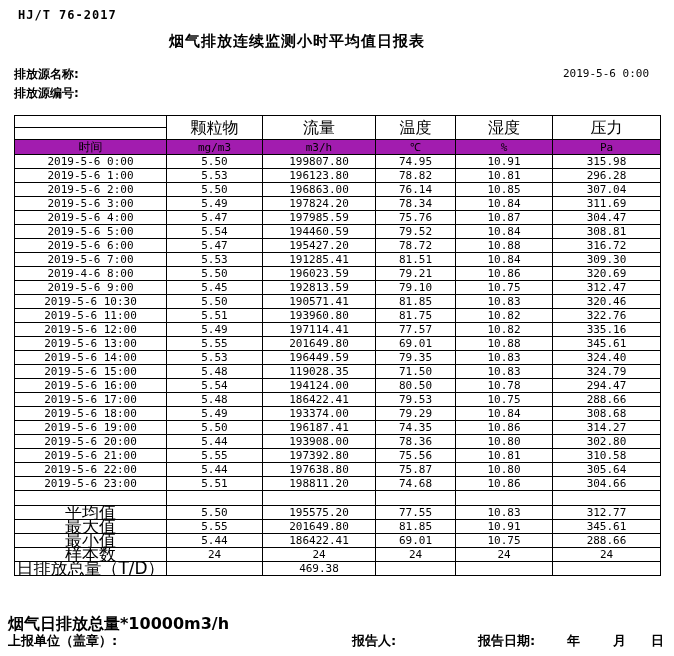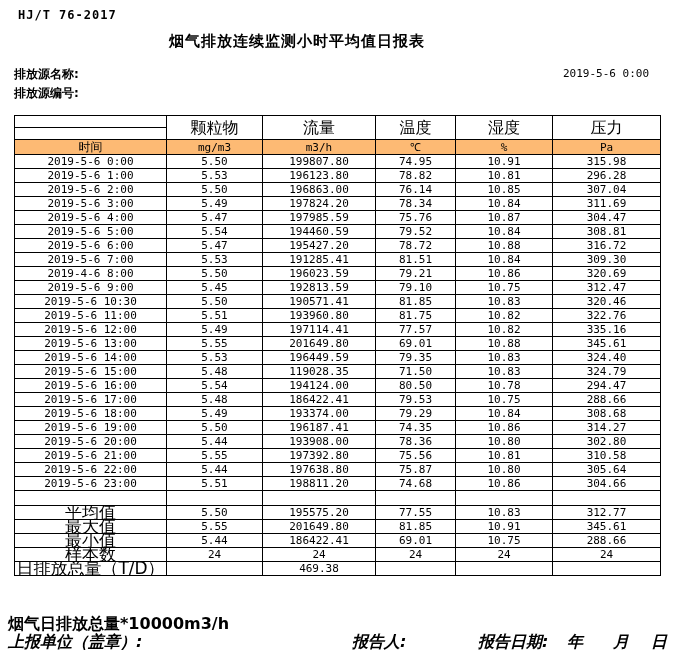--- a/index.html
+++ b/index.html
@@ -39,35 +39,35 @@
     border: 1px solid #000;
     text-align: center; vertical-align: middle;
     padding: 0; height: 14px; line-height: 13px;
     overflow: hidden; white-space: nowrap;
   }
   table.report td.colname {
     font-family: "DejaVu Sans", "Liberation Sans", sans-serif;
     font-size: 16px;
   }
   tr.corner-row td { height: 12px; }
-  tr.unit-row td { background: #fdba74; height: 15px; }
+  tr.unit-row td { background: #a21caf; height: 15px; }
   tr.unit-row td.time-head {
     font-family: "DejaVu Sans", "Liberation Sans", sans-serif;
     font-size: 12px;
   }
   tr.spacer-row td { height: 15px; }
   td.summary-label {
     font-family: "DejaVu Sans", "Liberation Sans", sans-serif;
     font-size: 17px;
   }
   .total-note {
     position: absolute; left: 8px; top: 614px;
     font-size: 16px; font-weight: bold;
   }
-  .sign-row { position: absolute; left: 0; top: 632px; width: 674px; height: 16px; font-size: 16px; font-weight: bold; font-style: italic; }
+  .sign-row { position: absolute; left: 0; top: 632px; width: 674px; height: 16px; font-size: 13px; font-weight: bold; }
   .sign-row span { position: absolute; white-space: nowrap; }
   .lbl-unit   { left: 8px; }
   .lbl-resp   { left: 232px; margin-top: 40px; }
   .lbl-report { left: 352px; }
   .lbl-date   { left: 478px; }
   .lbl-year   { left: 567px; }
   .lbl-month  { left: 613px; }
   .lbl-day    { left: 651px; }
 </style>
 </head>

